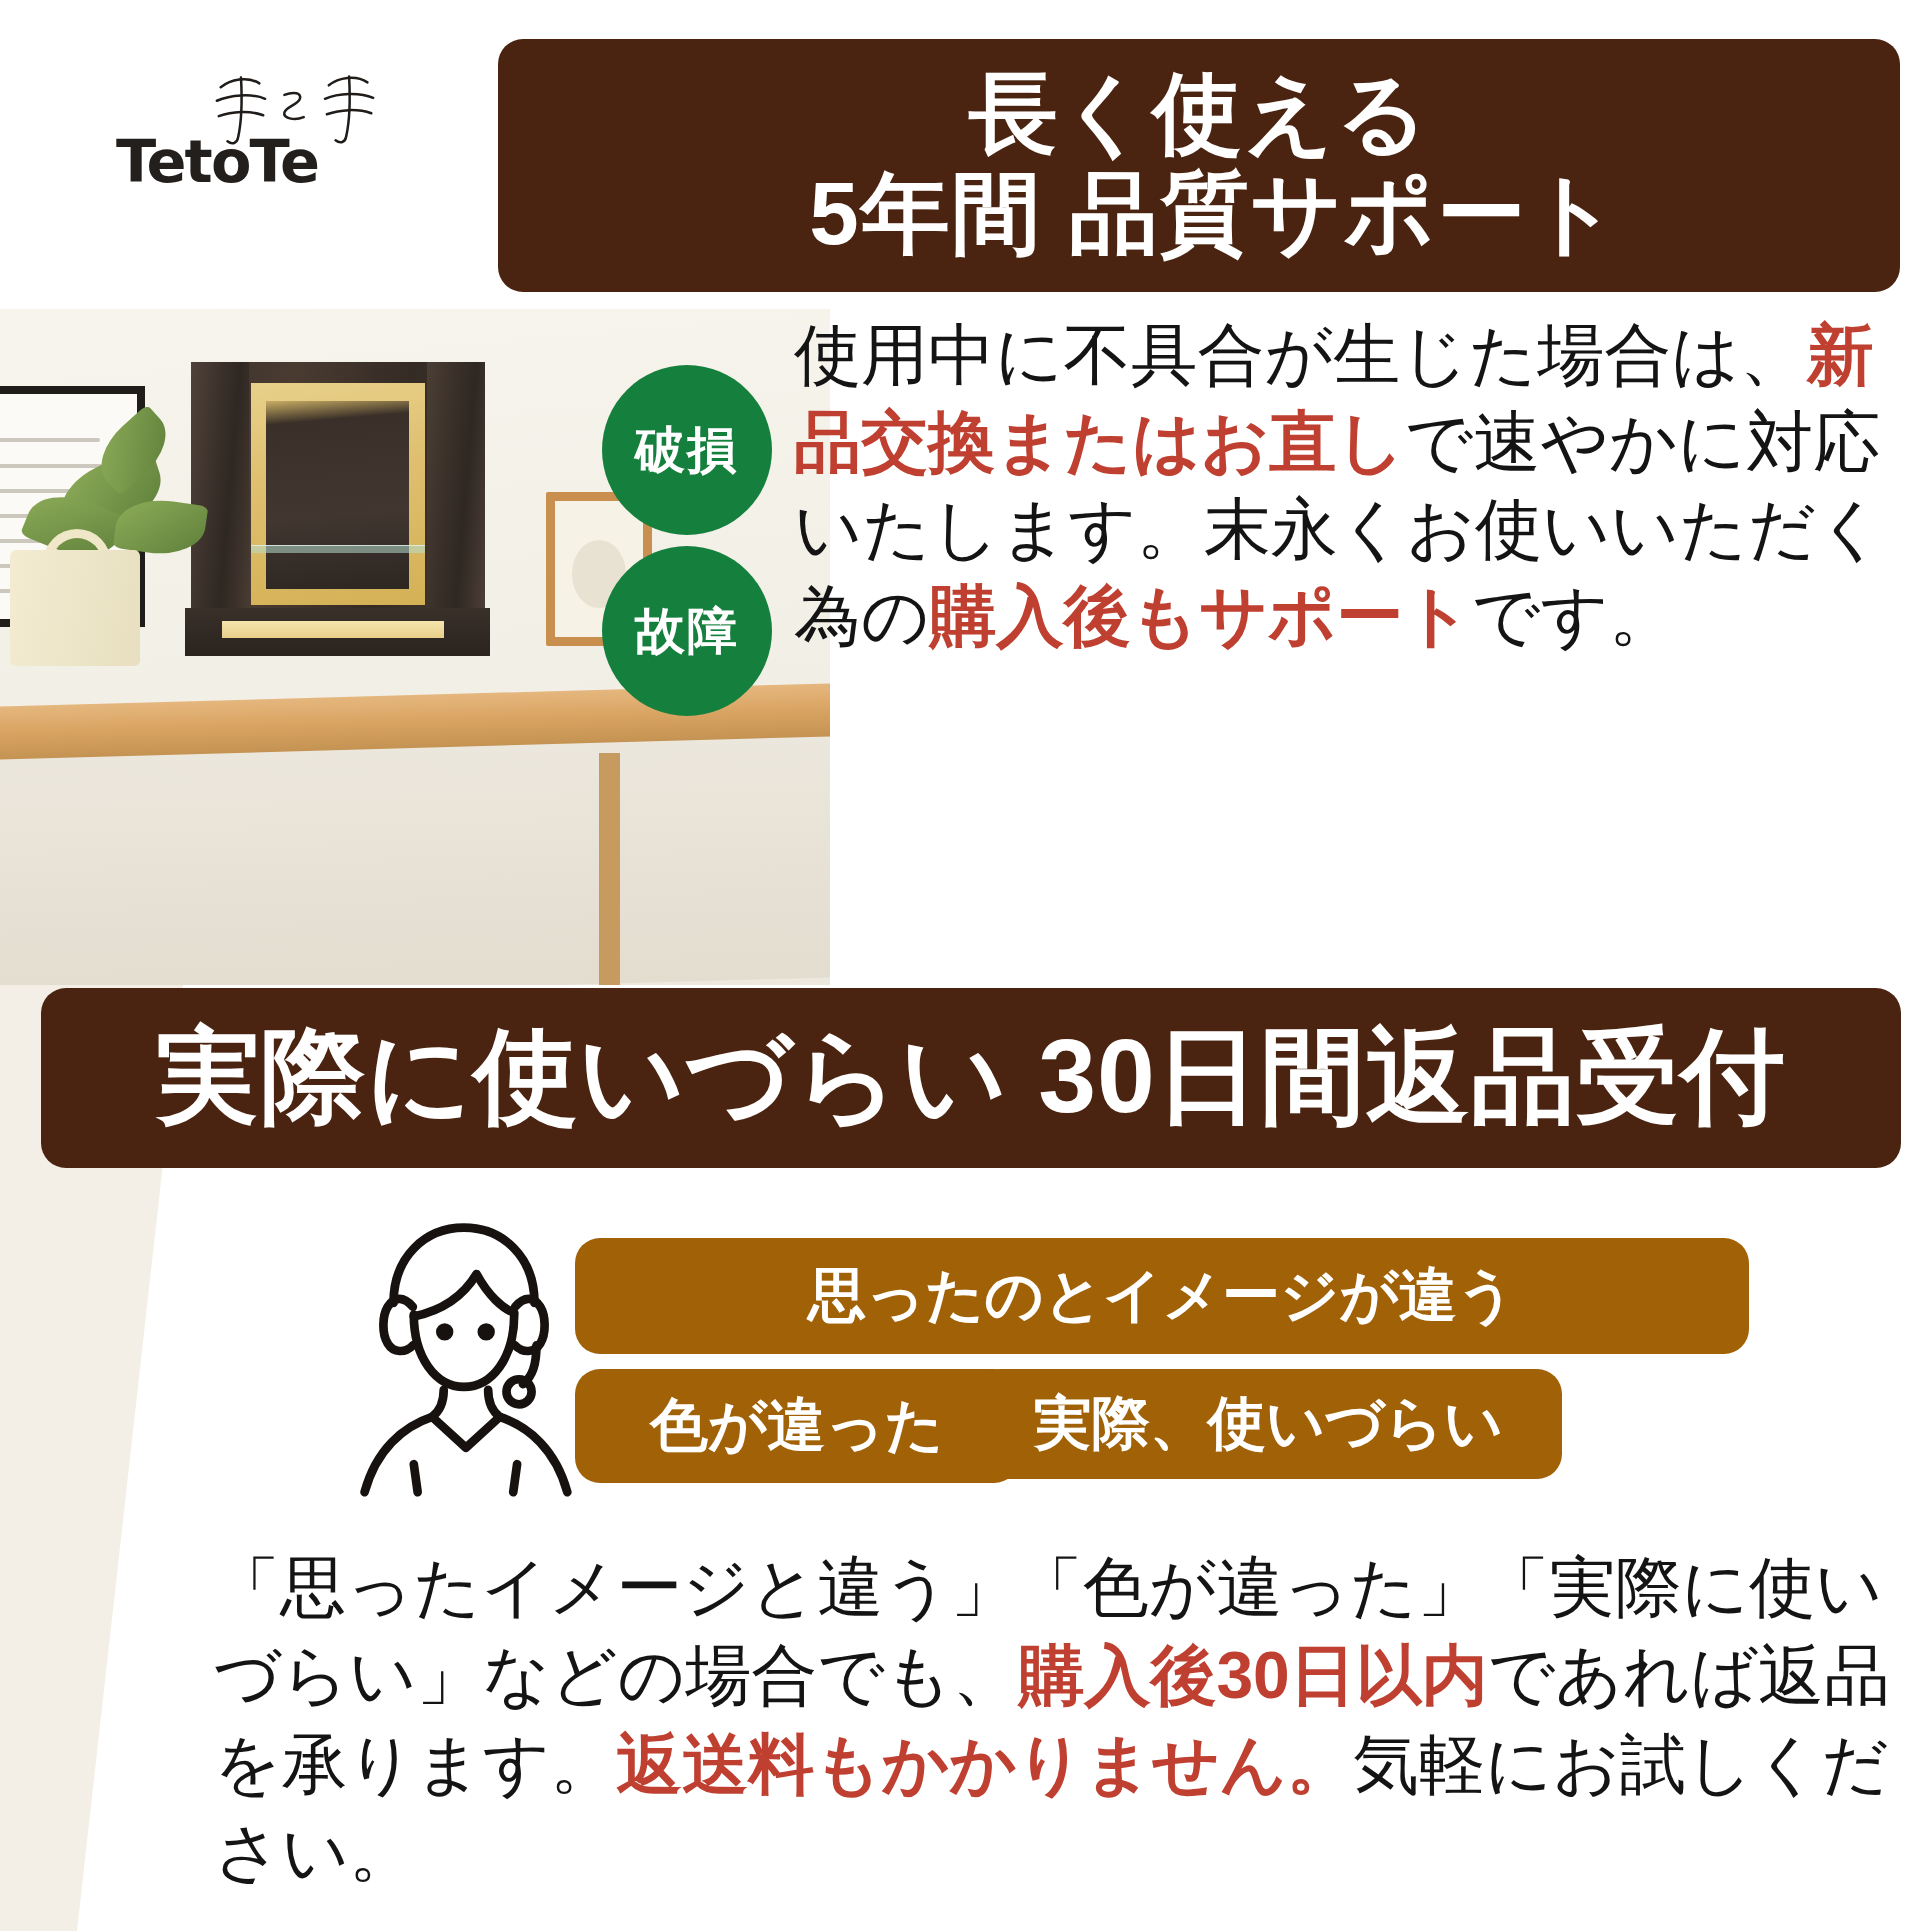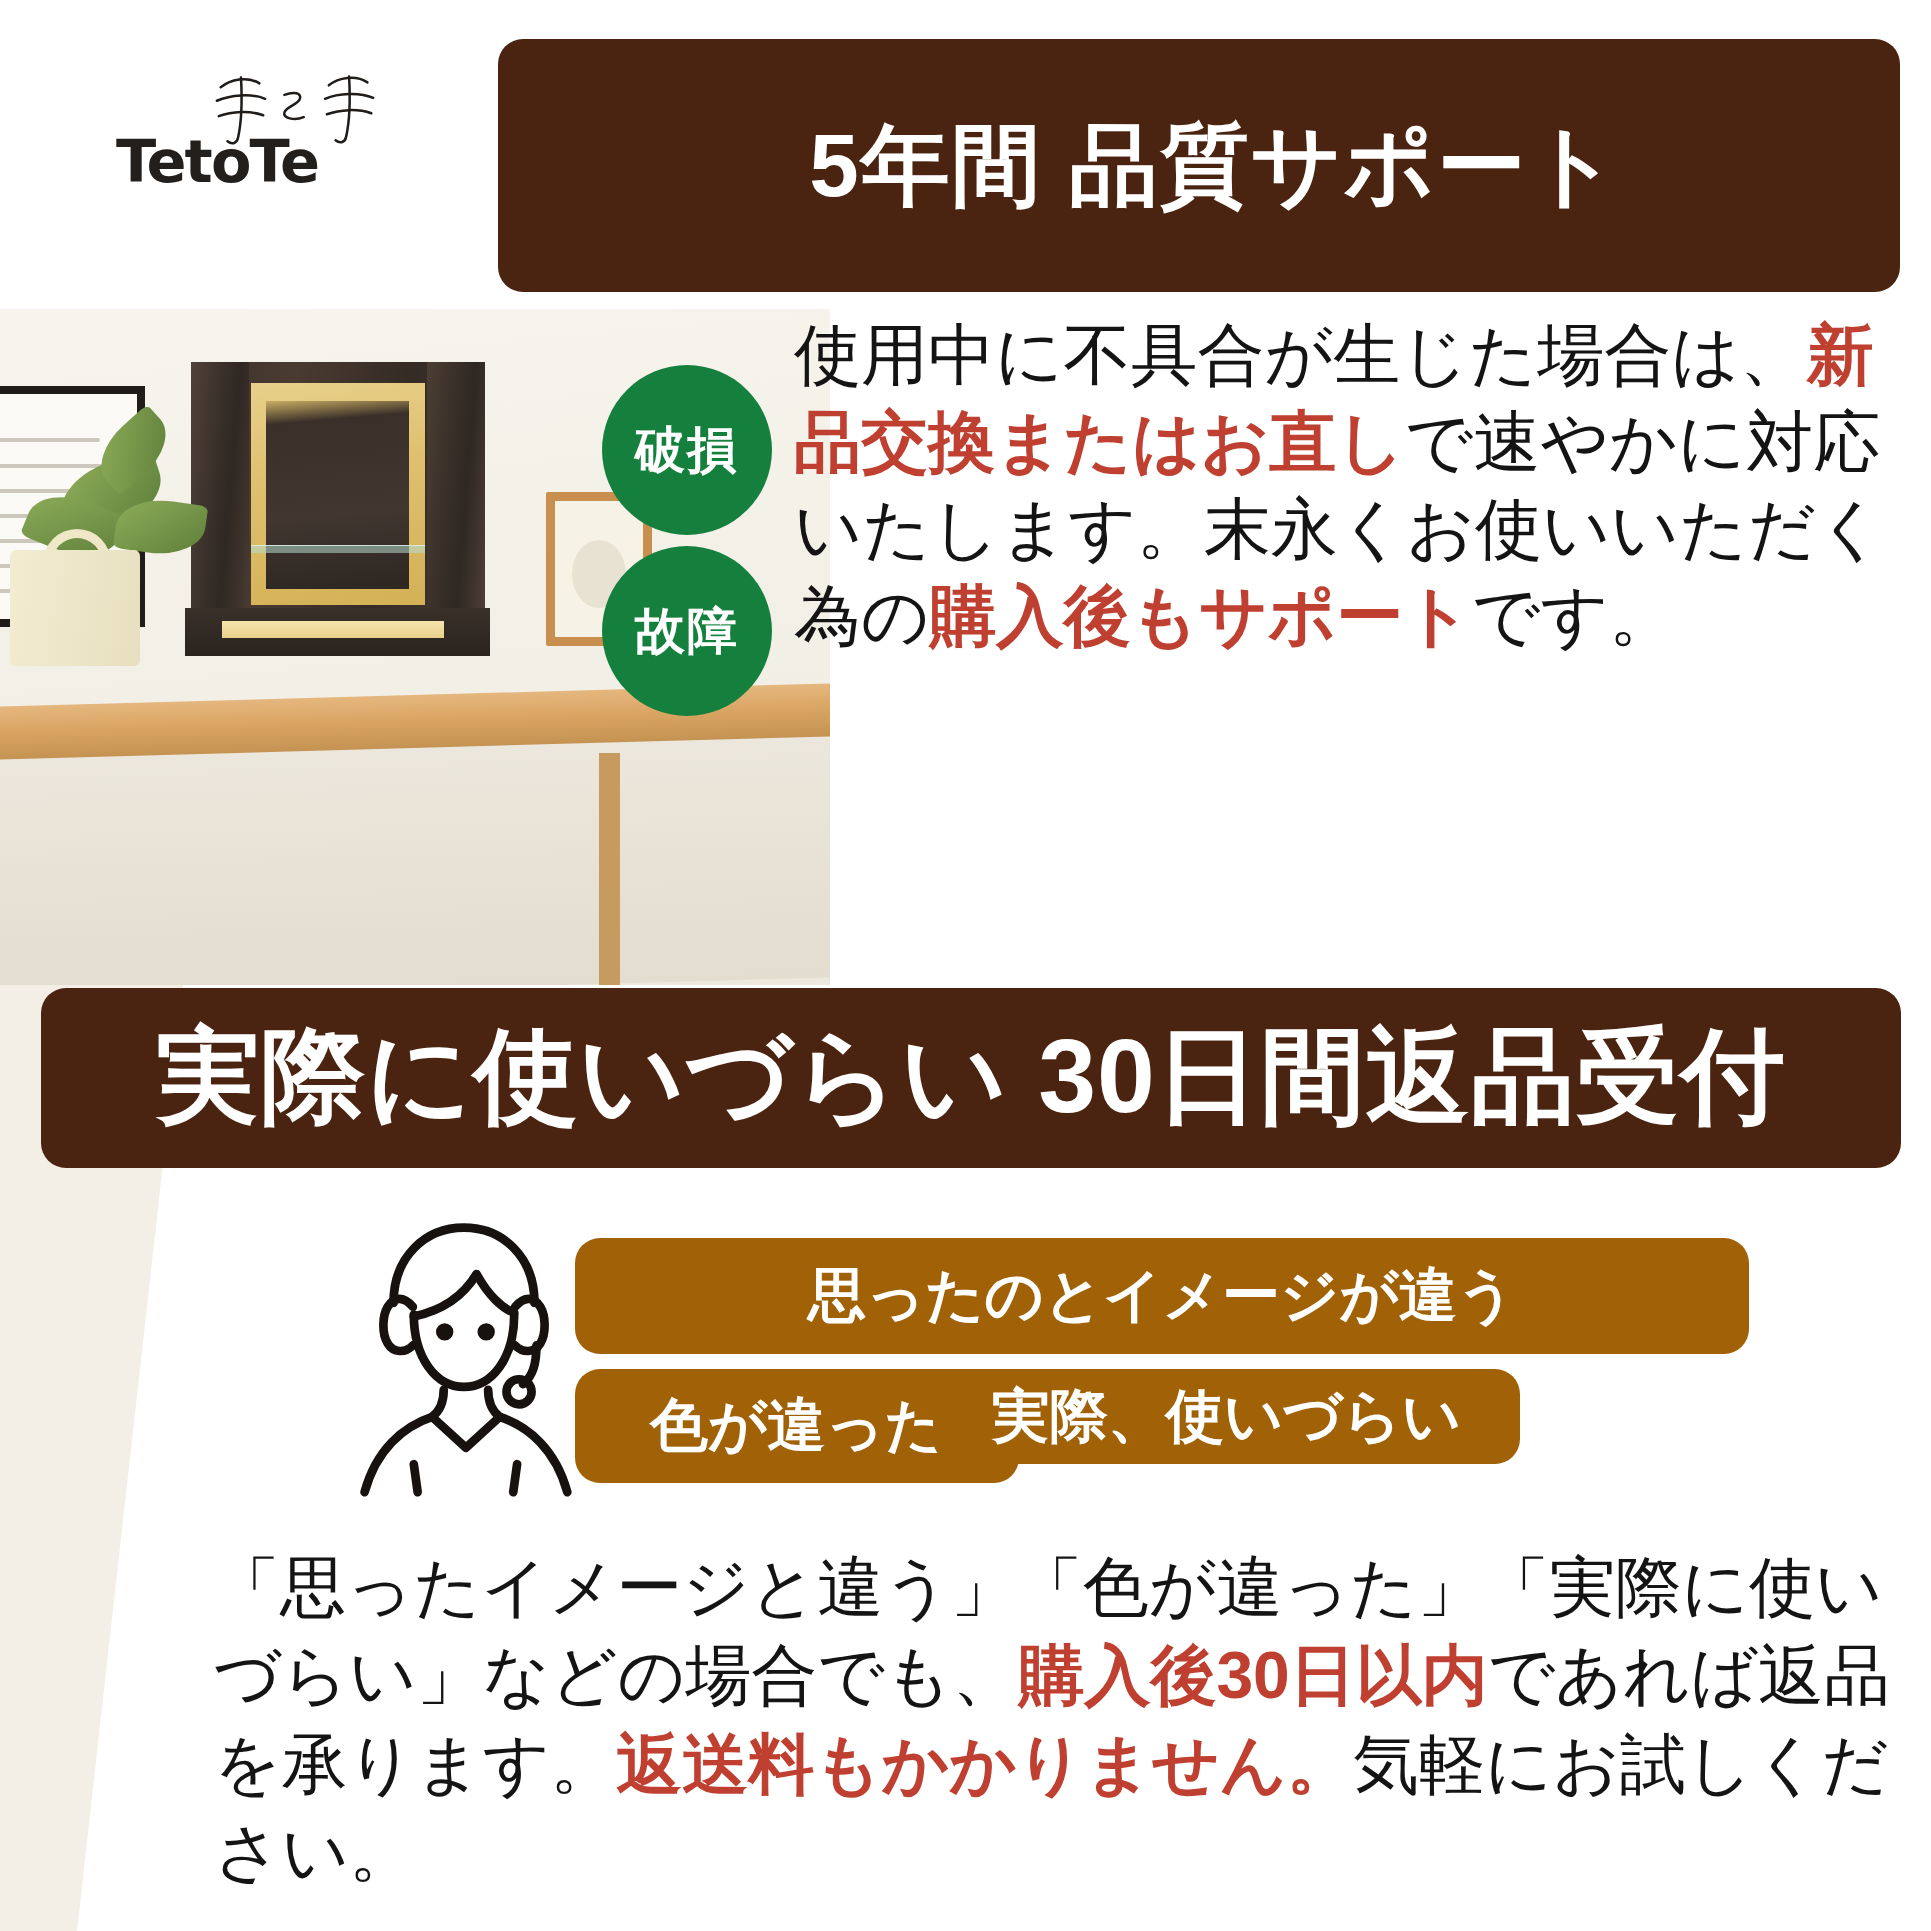--- a/index.html
+++ b/index.html
@@ -151,21 +151,21 @@
   .copy-top .em { color:#bf4030; font-weight:bold; }
 
   
   .pill {
     position:absolute; background:#a16207; color:#fff;
     border-radius:25px; display:flex; align-items:center; justify-content:center;
     font-size:58px; font-weight:bold;
   }
   .pill-1 { left:575px; top:1238px; width:1174px; height:116px; }
   .pill-2 { left:575px; top:1369px; width:444px; height:114px; }
-  .pill-3 { left:933px; top:1369px; width:587px; height:95px; }
+  .pill-3 { left:975px; top:1369px; width:587px; height:110px; }
 
   
   .operator { position:absolute; left:319px; top:1218px; width:290px; height:280px; }
 
   
   .copy-bottom {
     position:absolute; left:214px; top:1543px; width:1680px;
     font-size:66px; line-height:1.34; color:#141414; font-weight:500;
   }
   .copy-bottom .em { color:#bf4030; font-weight:bold; }
@@ -225,20 +225,21 @@
       <path d="M124 20 C134 12, 152 9, 164 17"></path>
       <path d="M120 34 C134 28, 156 27, 170 33"></path>
       <path d="M122 50 C136 45, 154 44, 168 49"></path>
       <path d="M145 11 C146 29, 146 55, 142 73 C141 79, 136 81, 131 77"></path>
     </g>
   </svg>
   <div class="logo-text">TetoTe</div>
 </div>
 
 <div class="banner banner-top">
+  <div class="l1">長く使える</div>
   <div class="l2">5年間 品質サポート</div>
 </div>
 
 <div class="badge badge-damage">
   <span>破損</span>
 </div>
 <div class="badge badge-fault">
   <span>故障</span>
 </div>
 

